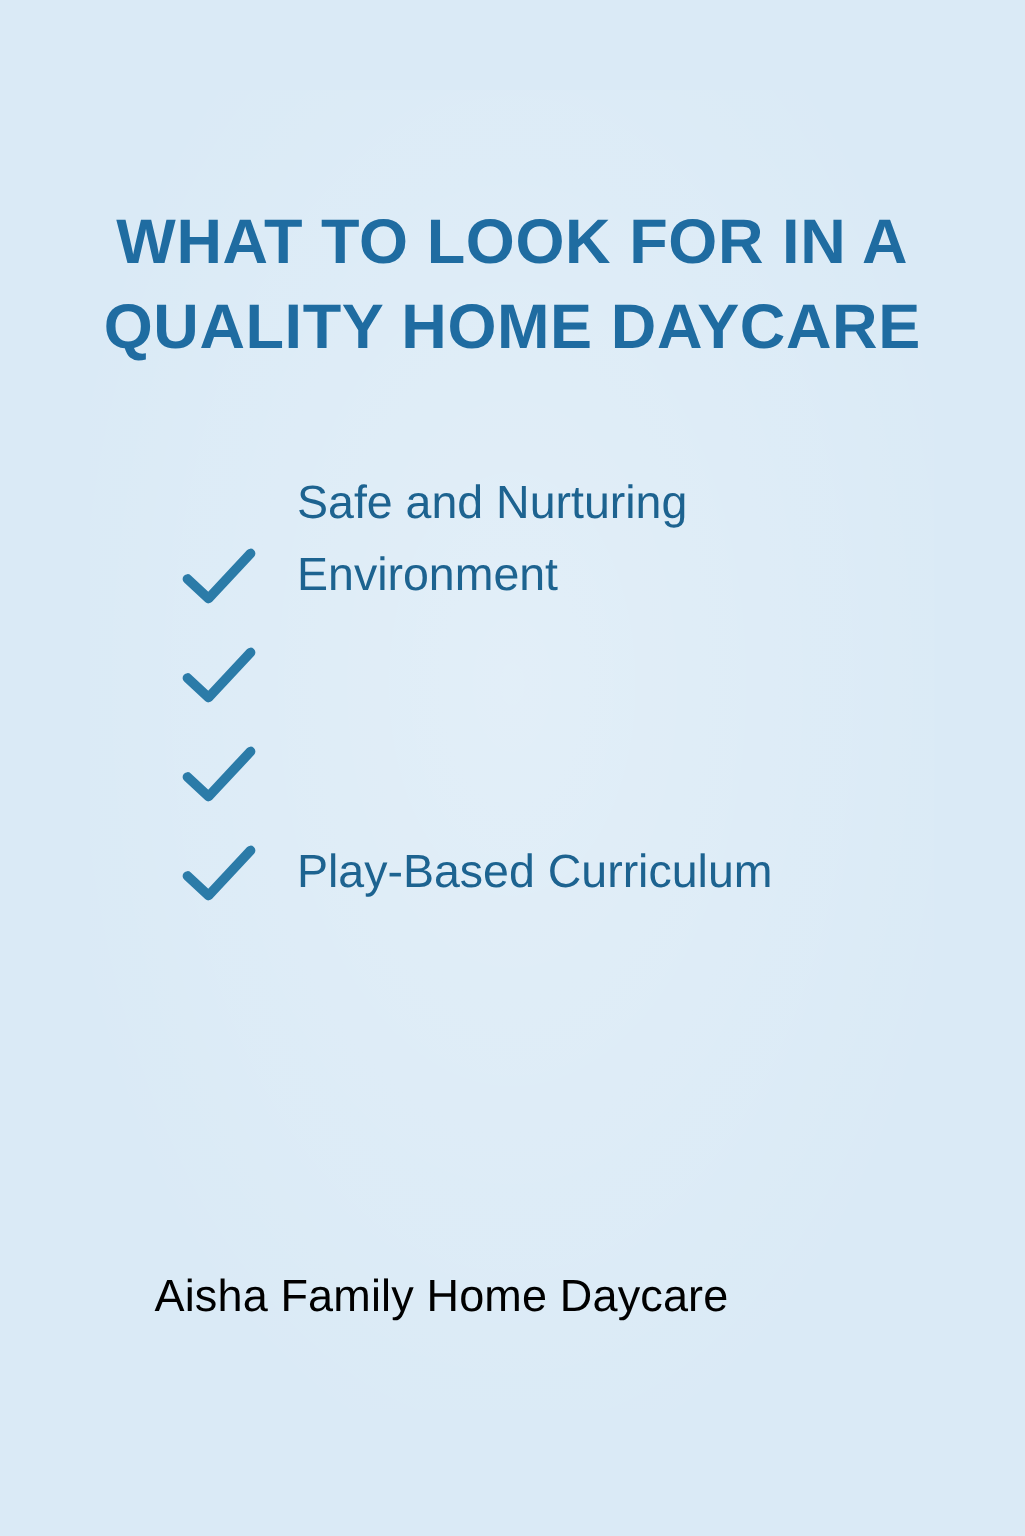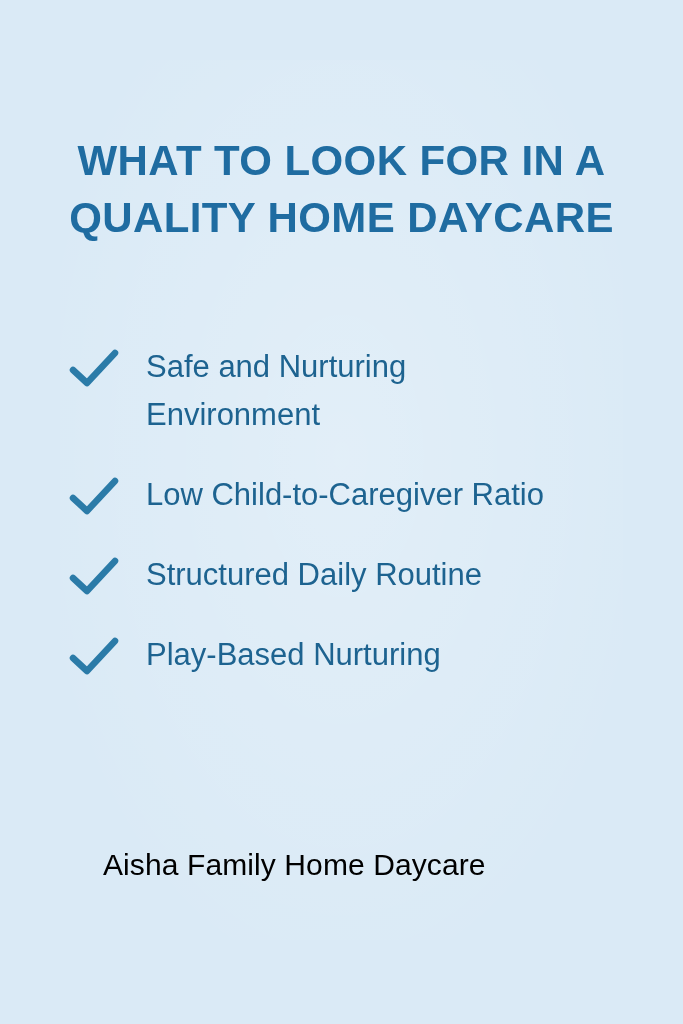--- a/index.html
+++ b/index.html
@@ -54,24 +54,23 @@
 
   #checklist {
     position: absolute;
     left: 0;
     top: 311px;
     width: 683px;
   }
 
   .check-row {
     display: flex;
-    align-items: flex-start;
-    padding-left: 68px;
+    align-items: flex-end;
+    padding-left: 120px;
     margin-bottom: 18px;
-    margin-top: 32px;
   }
   .check-row.tight {
     margin-bottom: 2px;
   }
 
   .check-icon {
     flex: 0 0 auto;
     width: 52px;
     height: 46px;
     margin-top: 2px;
@@ -118,39 +117,37 @@
       </span>
       <span class="check-label">Safe and Nurturing Environment</span>
     </div>
 
     <div class="check-row">
       <span class="check-icon-wrap">
         <svg class="check-icon" viewBox="0 0 52 46" fill="none" xmlns="http://www.w3.org/2000/svg" aria-hidden="true">
           <path d="M5 25 L19 38 L47 8" stroke="#2b7ba8" stroke-width="6.5" stroke-linecap="round" stroke-linejoin="round"></path>
         </svg>
       </span>
-      <span class="check-label">Low Child-to-Caregiver Ratio</span>
     </div>
 
     <div class="check-row">
       <span class="check-icon-wrap">
         <svg class="check-icon" viewBox="0 0 52 46" fill="none" xmlns="http://www.w3.org/2000/svg" aria-hidden="true">
           <path d="M5 25 L19 38 L47 8" stroke="#2b7ba8" stroke-width="6.5" stroke-linecap="round" stroke-linejoin="round"></path>
         </svg>
       </span>
-      <span class="check-label">Structured Daily Routine</span>
     </div>
 
     <div class="check-row tight">
       <span class="check-icon-wrap">
         <svg class="check-icon" viewBox="0 0 52 46" fill="none" xmlns="http://www.w3.org/2000/svg" aria-hidden="true">
           <path d="M5 25 L19 38 L47 8" stroke="#2b7ba8" stroke-width="6.5" stroke-linecap="round" stroke-linejoin="round"></path>
         </svg>
       </span>
-      <span class="check-label">Play-Based Nurturing</span>
+      <span class="check-label">Play-Based Curriculum</span>
     </div>
 
 
   </div>
 
   <div id="brand">Aisha Family Home Daycare</div>
 
 </div>
 
 </body></html>

